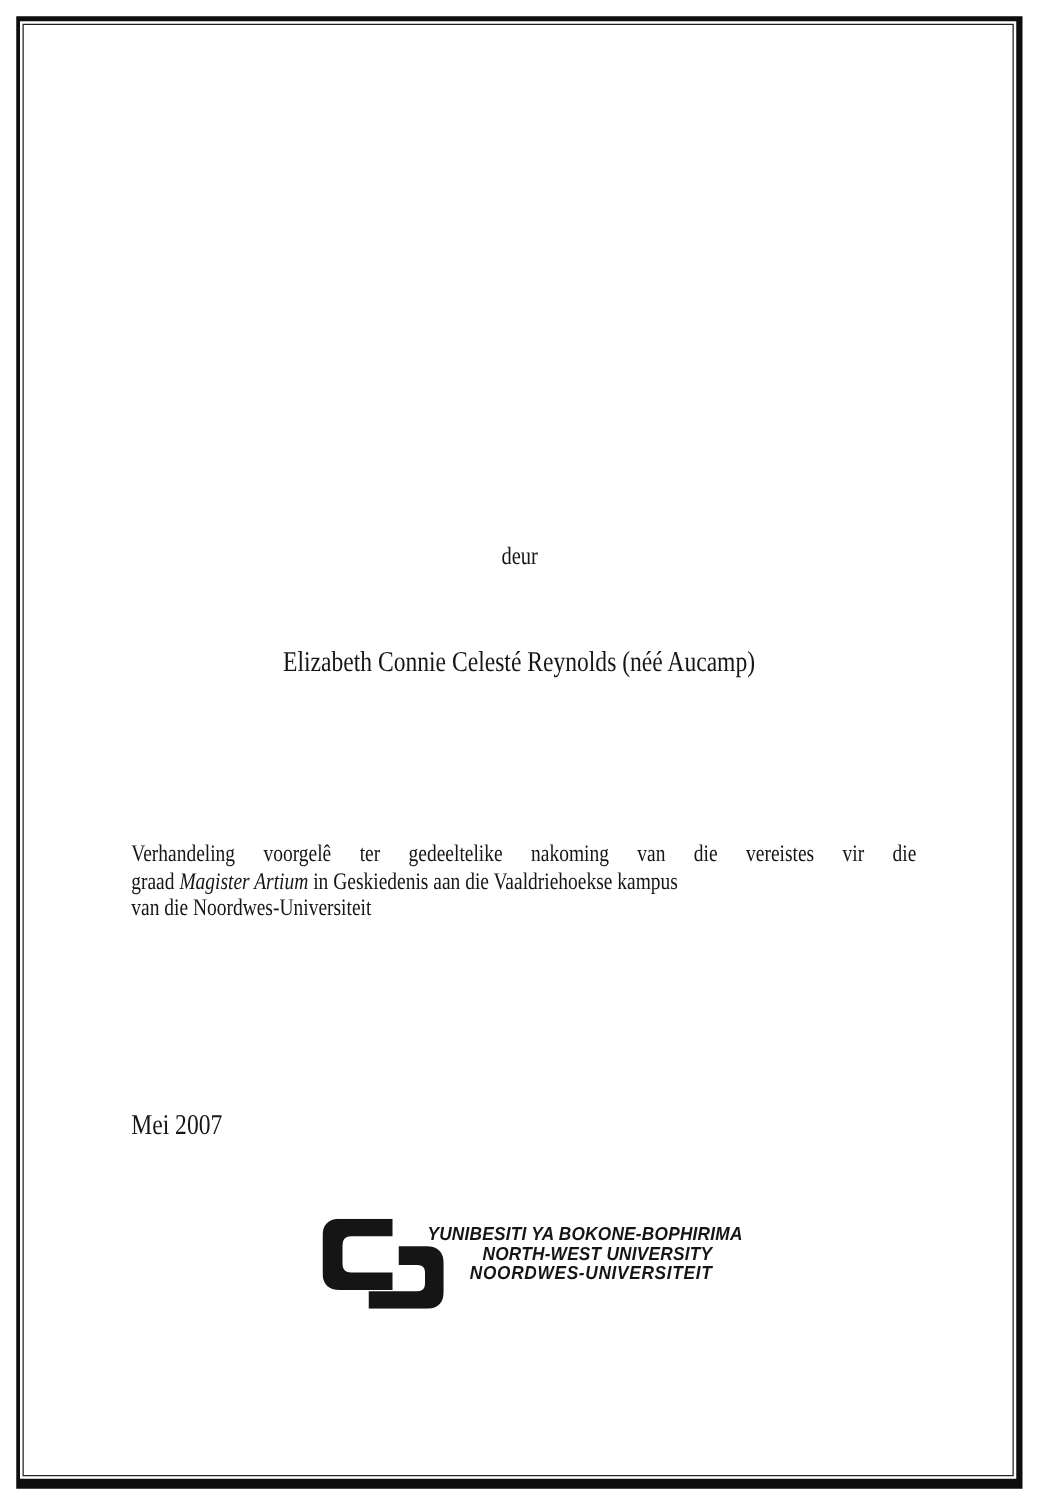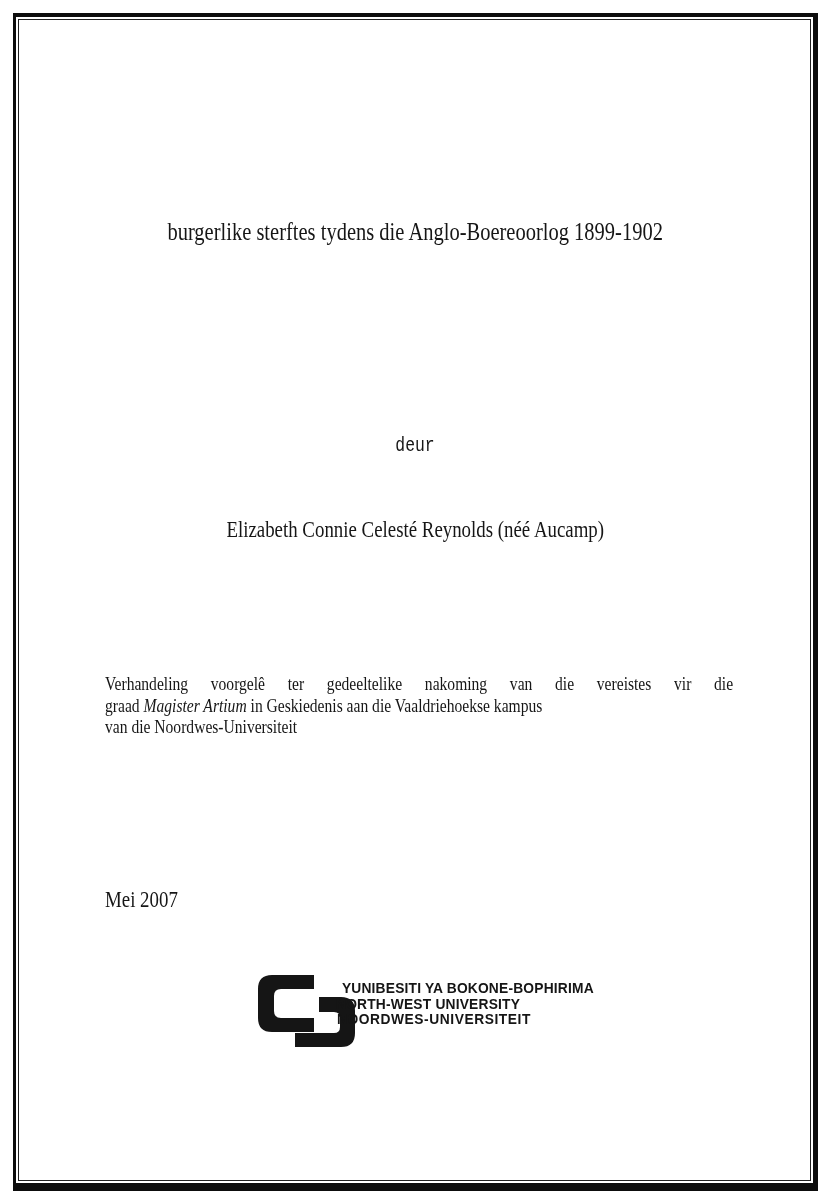--- a/index.html
+++ b/index.html
@@ -15,49 +15,49 @@
     border-width:4px 5px 8px 3px;
   }
   .frame-inner{
     position:absolute;inset:2px;border:1px solid #222;
   }
   .block{position:absolute;left:0;right:0;}
   .center{text-align:center;}
   .cx{display:inline-block;transform:scaleX(0.82);transform-origin:center center;white-space:nowrap;}
   .lx{display:inline-block;transform:scaleX(0.82);transform-origin:left center;}
   .title{top:210px;font-size:25px;line-height:44px;}
-  .byline{top:434px;font-size:20px;line-height:23px;font-family:Liberation Mono, monospace;}
+  .byline{top:434px;font-size:20px;line-height:23px;}
   .author{top:517px;font-size:23px;line-height:26px;}
   .declaration{top:663px;left:105px;right:0;font-size:19px;line-height:21.5px;}
   .decl-just{
     width:766px;transform:scaleX(0.82);transform-origin:left center;
     text-align:justify;text-align-last:justify;white-space:nowrap;
   }
   .decl-line{white-space:nowrap;}
   .ital{font-style:italic;}
   .supervisor{top:886px;left:105px;font-size:23px;line-height:28px;}
   .logo-mark{position:absolute;left:258px;top:975px;width:97px;height:72px;}
   .logo-text{
-    position:absolute;left:320px;top:980px;width:250px;
+    position:absolute;left:320px;top:980px;width:250px;text-align:right;
     font-family:"Liberation Sans","DejaVu Sans",sans-serif;
     font-weight:bold;font-size:15px;line-height:15.5px;color:#151515;
     letter-spacing:0.2px;
+    font-style:italic;
   }
   .rx{display:inline-block;transform:scaleX(0.92);transform-origin:right center;white-space:nowrap;}
   .logo-line3{letter-spacing:0.6px;}
 </style>
 </head>
 <body>
 
 <div class="frame">
   <div class="frame-inner"></div>
 </div>
 
 <div class="block title center">
-  <div><span class="cx">burgerlike sterftes tydens die Anglo-Boereoorlog 1899-1902</span></div>
 </div>
 
 <div class="block byline center">
   <span class="cx">deur</span>
 </div>
 
 <div class="block author center">
   <span class="cx">Elizabeth Connie Celesté Reynolds (néé Aucamp)</span>
 </div>
 

